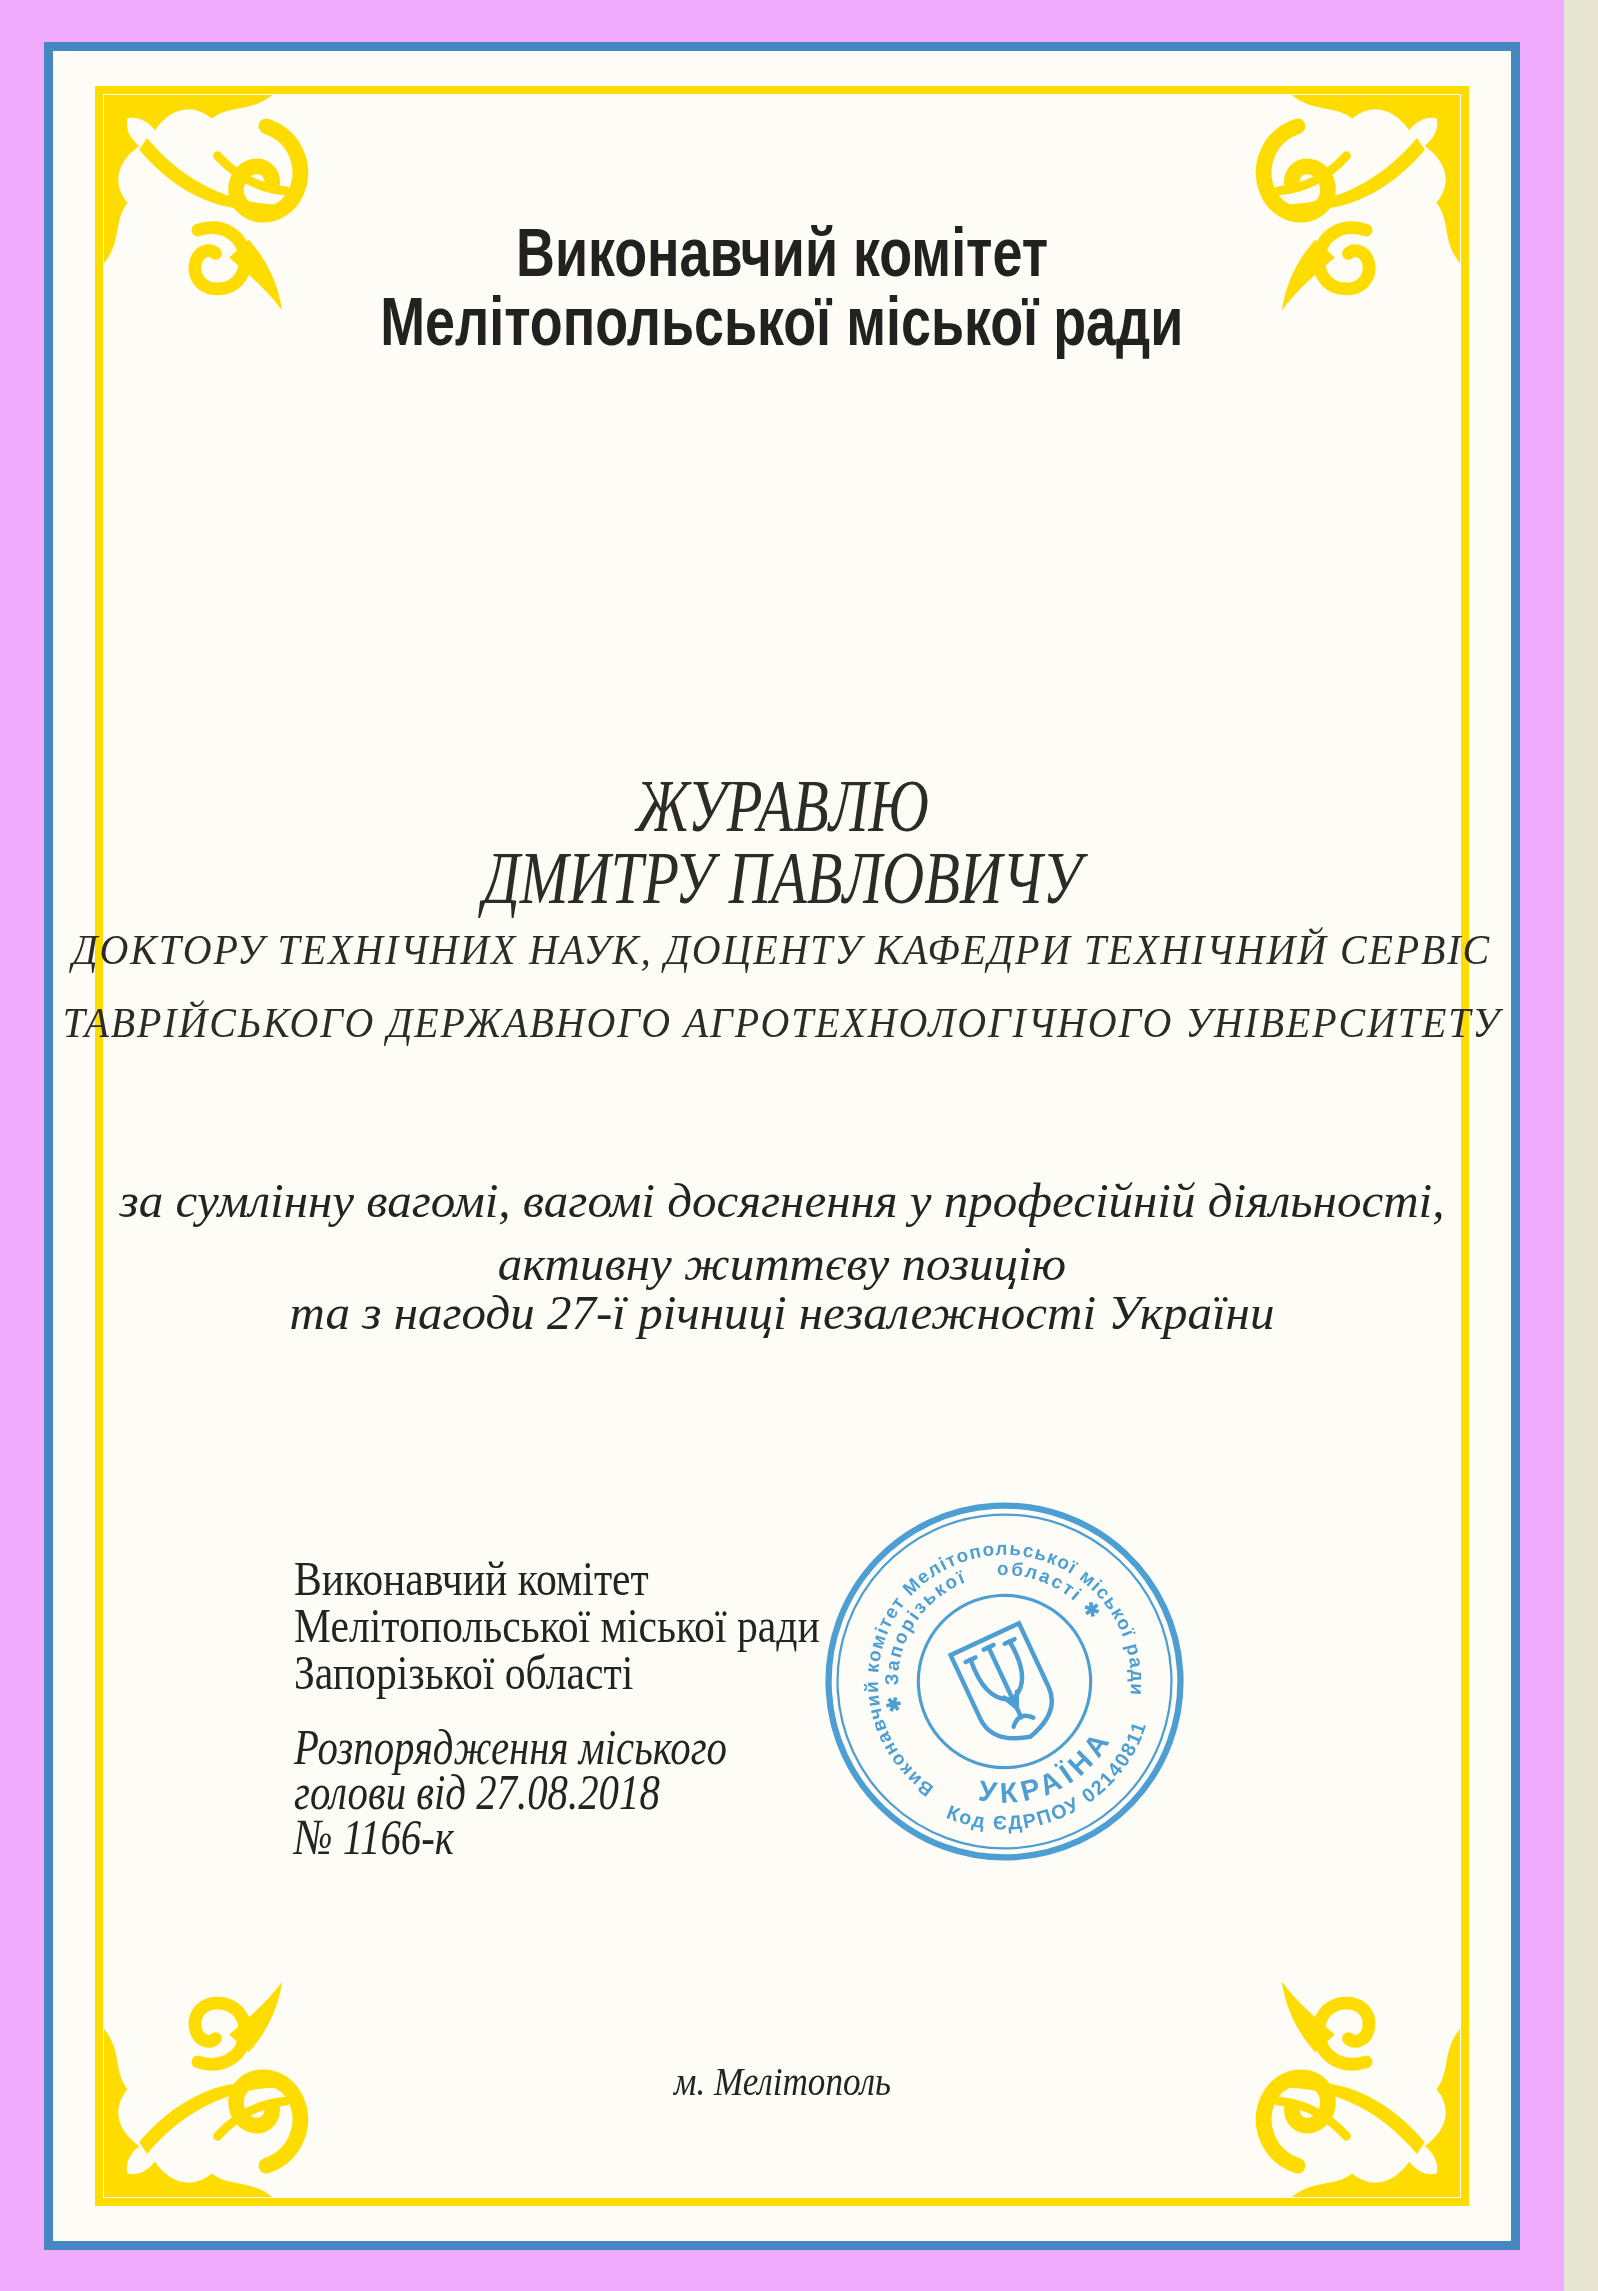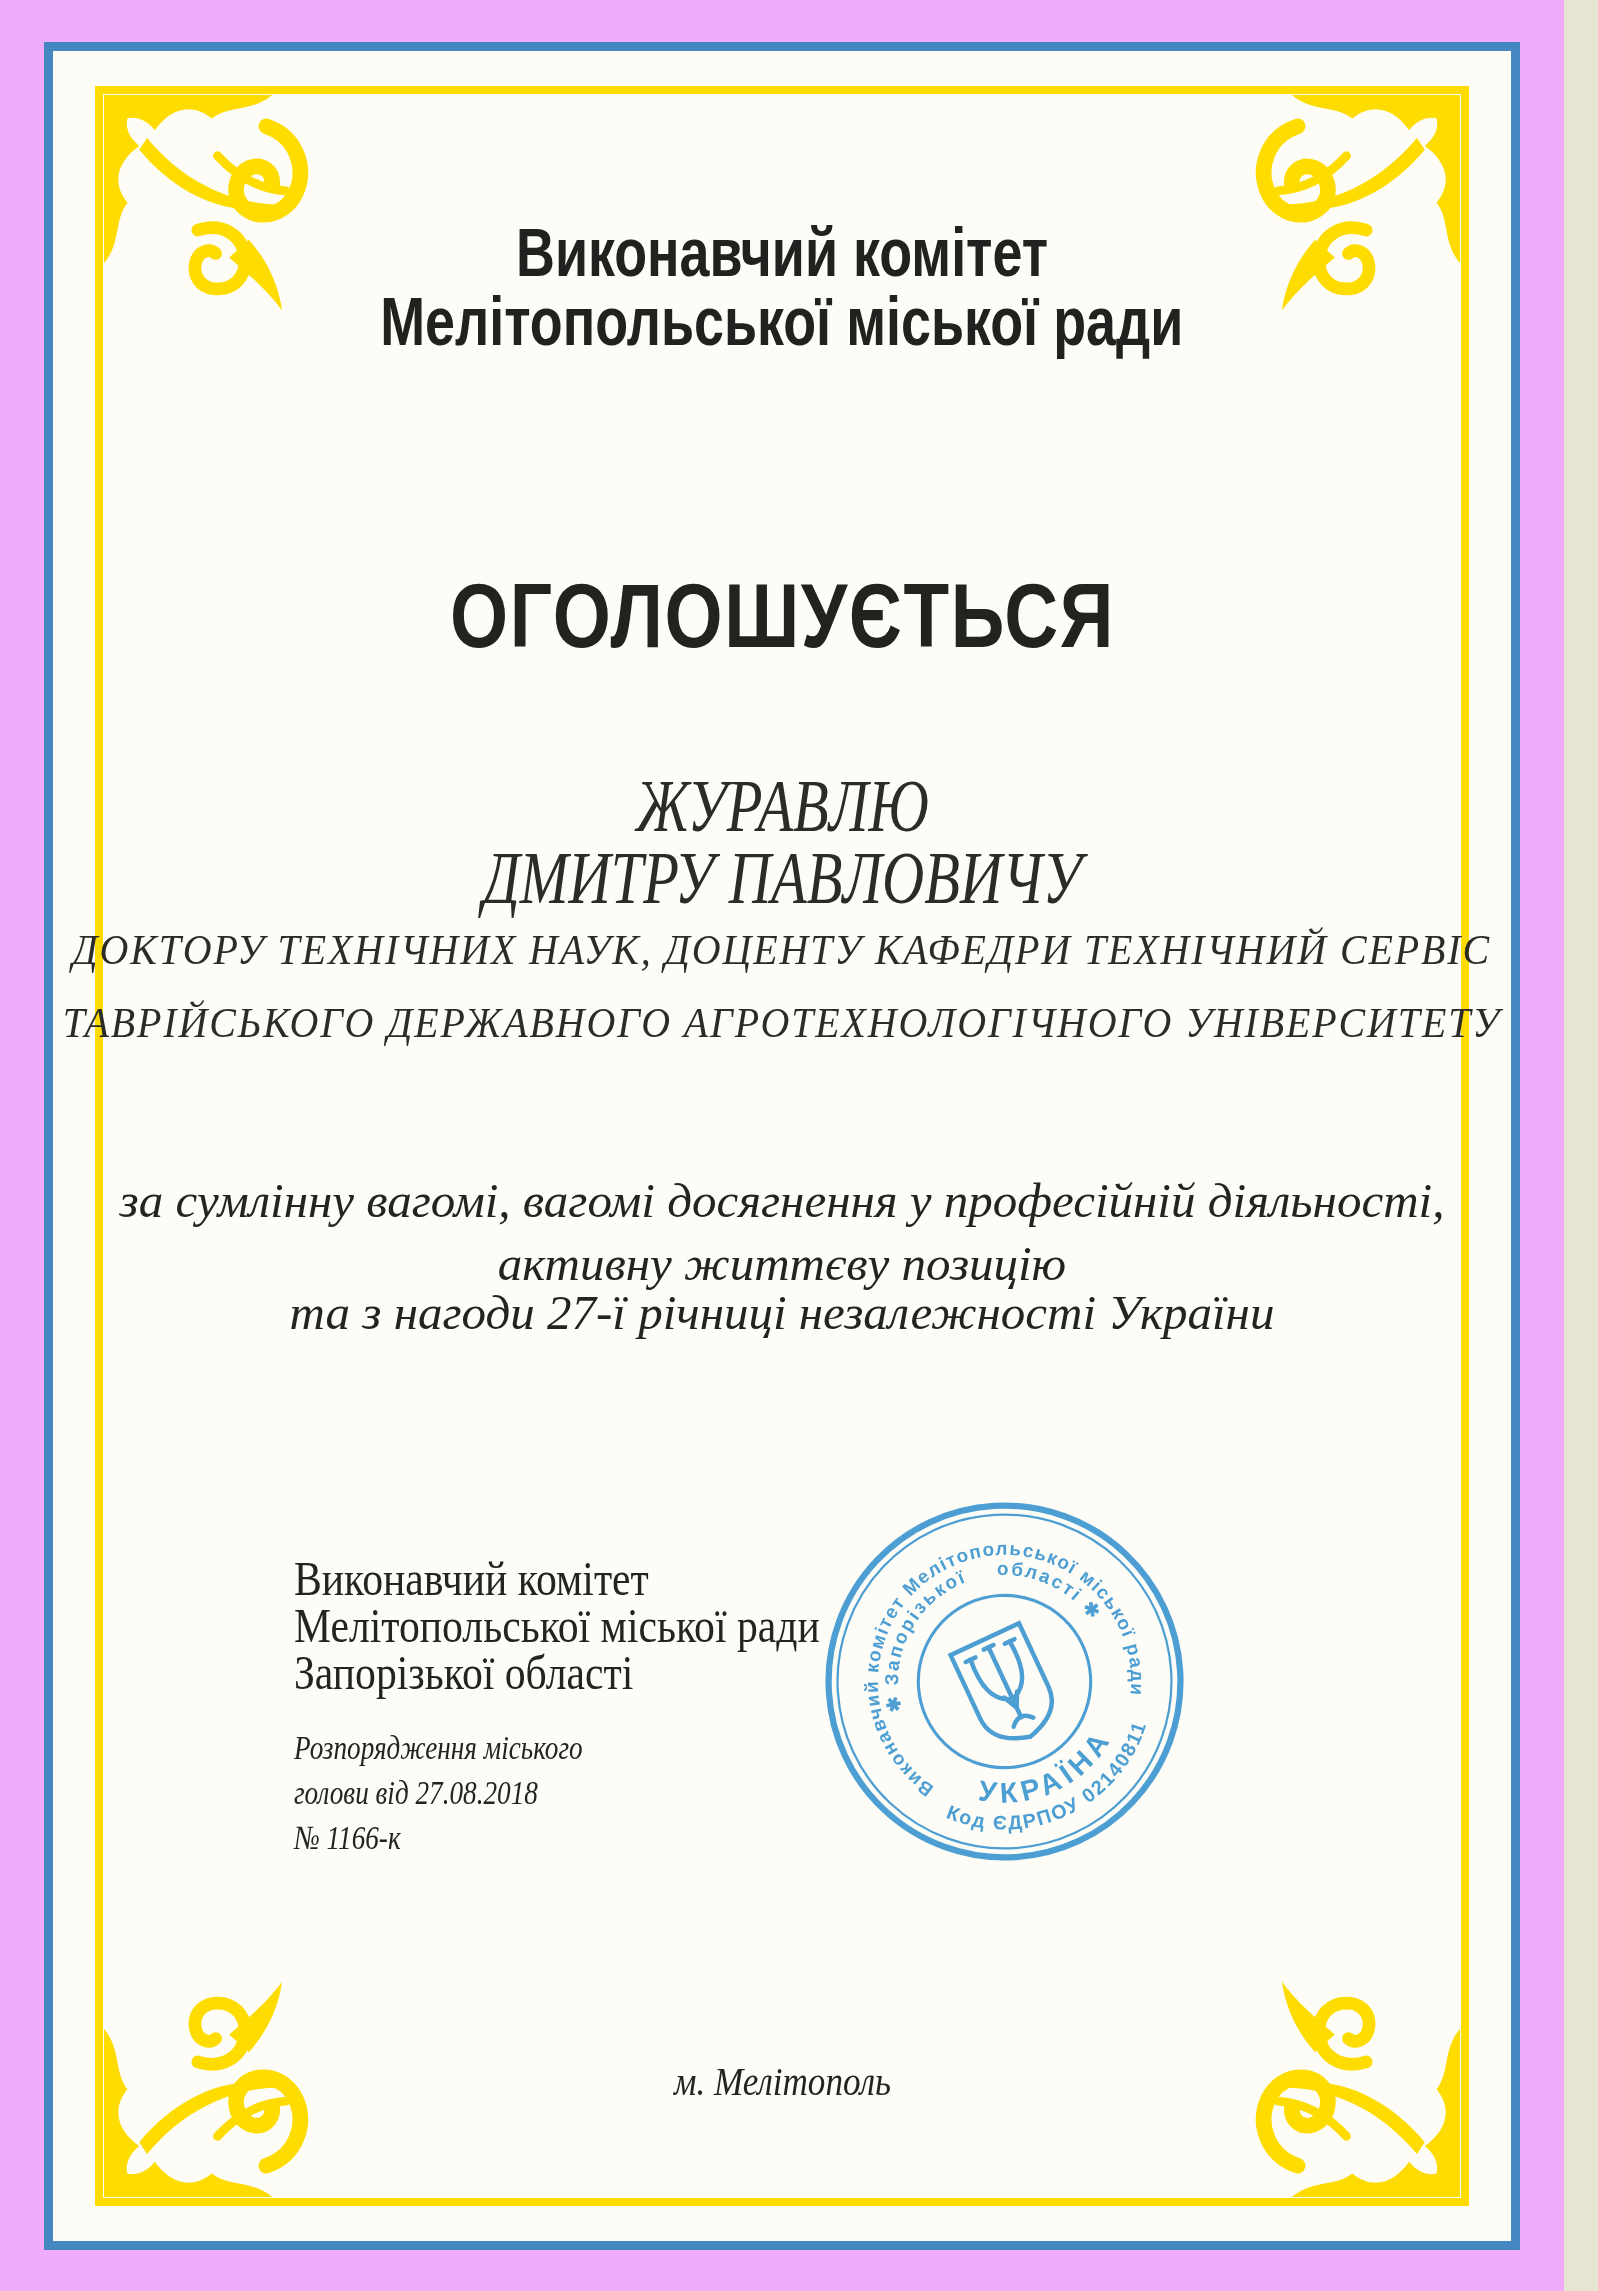--- a/index.html
+++ b/index.html
@@ -39,21 +39,21 @@
   .subtitle-line .cond{transform:scaleX(0.82);}
 
   .name-line{font-style:italic;font-size:74px;color:#2b2b28;}
   .name-line .cond{transform:scaleX(0.79);}
   .cred-line{font-style:italic;font-size:42px;letter-spacing:2px;color:#2b2b28;}
   .cred-line .cond{transform:scaleX(0.95);}
   .body-line{font-style:italic;font-size:49px;color:#232321;}
 
   .issuer-block{position:absolute;left:294px;top:1555px;font-size:49px;line-height:47px;color:#232321;}
   .issuer-block .cond{display:block;transform-origin:0 0;transform:scaleX(0.85);}
-  .order-block{position:absolute;left:294px;top:1725px;font-style:italic;font-size:34px;line-height:45px;color:#232321;}
+  .order-block{position:absolute;left:294px;top:1725px;font-style:italic;font-size:51px;line-height:45px;color:#232321;}
   .order-block .cond{display:block;transform-origin:0 0;transform:scaleX(0.80);}
   .place-line{font-style:italic;font-size:39px;color:#232321;}
   .place-line .cond{transform:scaleX(0.90);}
 
   .stamp-wrap{position:absolute;left:816px;top:1493px;width:377px;height:377px;opacity:0.92;}
   .stamp-ink text{fill:#3f97d0;font-family:"Liberation Sans",sans-serif;}
   .stamp-ink .ring-stroke{stroke:#3f97d0;fill:none;}
   .outer-arc-text{font-size:21px;letter-spacing:1.5px;font-weight:700;}
   .mid-arc-text{font-size:21px;letter-spacing:2.5px;font-weight:700;}
   .code-arc-text{font-size:22px;letter-spacing:2px;font-weight:700;}
@@ -120,23 +120,20 @@
     </g>
   </svg>
 
   <div class="centered header-line" style="top:218px">
     <span class="cond">Виконавчий комітет</span>
   </div>
   <div class="centered header-line" style="top:287px">
     <span class="cond">Мелітопольської міської ради</span>
   </div>
 
-  <div class="centered subtitle-line" style="top:570px">
-    <span class="cond">ОГОЛОШУЄТЬСЯ</span>
-  </div>
 
   <div class="centered name-line" style="top:769px">
     <span class="cond">ЖУРАВЛЮ</span>
   </div>
   <div class="centered name-line" style="top:841px">
     <span class="cond">ДМИТРУ ПАВЛОВИЧУ</span>
   </div>
 
   <div class="centered cred-line" style="top:929px">
     <span class="cond">ДОКТОРУ ТЕХНІЧНИХ НАУК, ДОЦЕНТУ КАФЕДРИ ТЕХНІЧНИЙ СЕРВІС</span>

